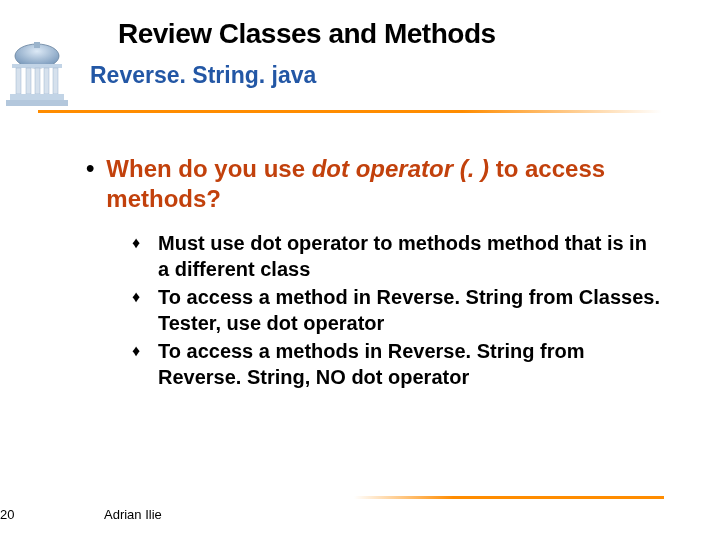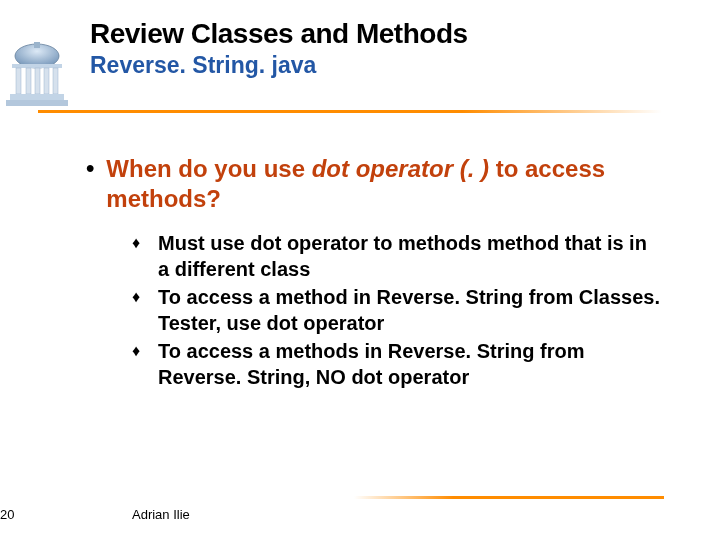--- a/index.html
+++ b/index.html
@@ -13,26 +13,27 @@
   }
   .header {
     padding: 18px 0 0 90px;
     position: relative;
   }
   .title {
     font-size: 28px;
     font-weight: bold;
     color: #000;
     letter-spacing: -0.5px;
+    margin-left: 28px;
   }
   .subtitle {
     font-size: 23px;
     font-weight: bold;
     color: #2357a5;
-    margin-top: 2px;
+    margin-top: 12px;
   }
   .gazebo {
     position: absolute;
     left: 2px;
     top: 38px;
     width: 70px;
     height: 70px;
     opacity: 0.85;
   }
   .rule {
@@ -103,21 +104,21 @@
   .pagenum {
     position: absolute;
     left: 0;
     bottom: 18px;
     font-size: 13px;
     font-family: Arial, sans-serif;
     color: #000;
   }
   .author {
     position: absolute;
-    left: 132px;
+    left: 104px;
     bottom: 18px;
     font-size: 13px;
     font-family: Arial, sans-serif;
     color: #000;
   }
   .affil {
     position: absolute;
     left: 310px;
     bottom: 18px;
     font-size: 13.5px;

